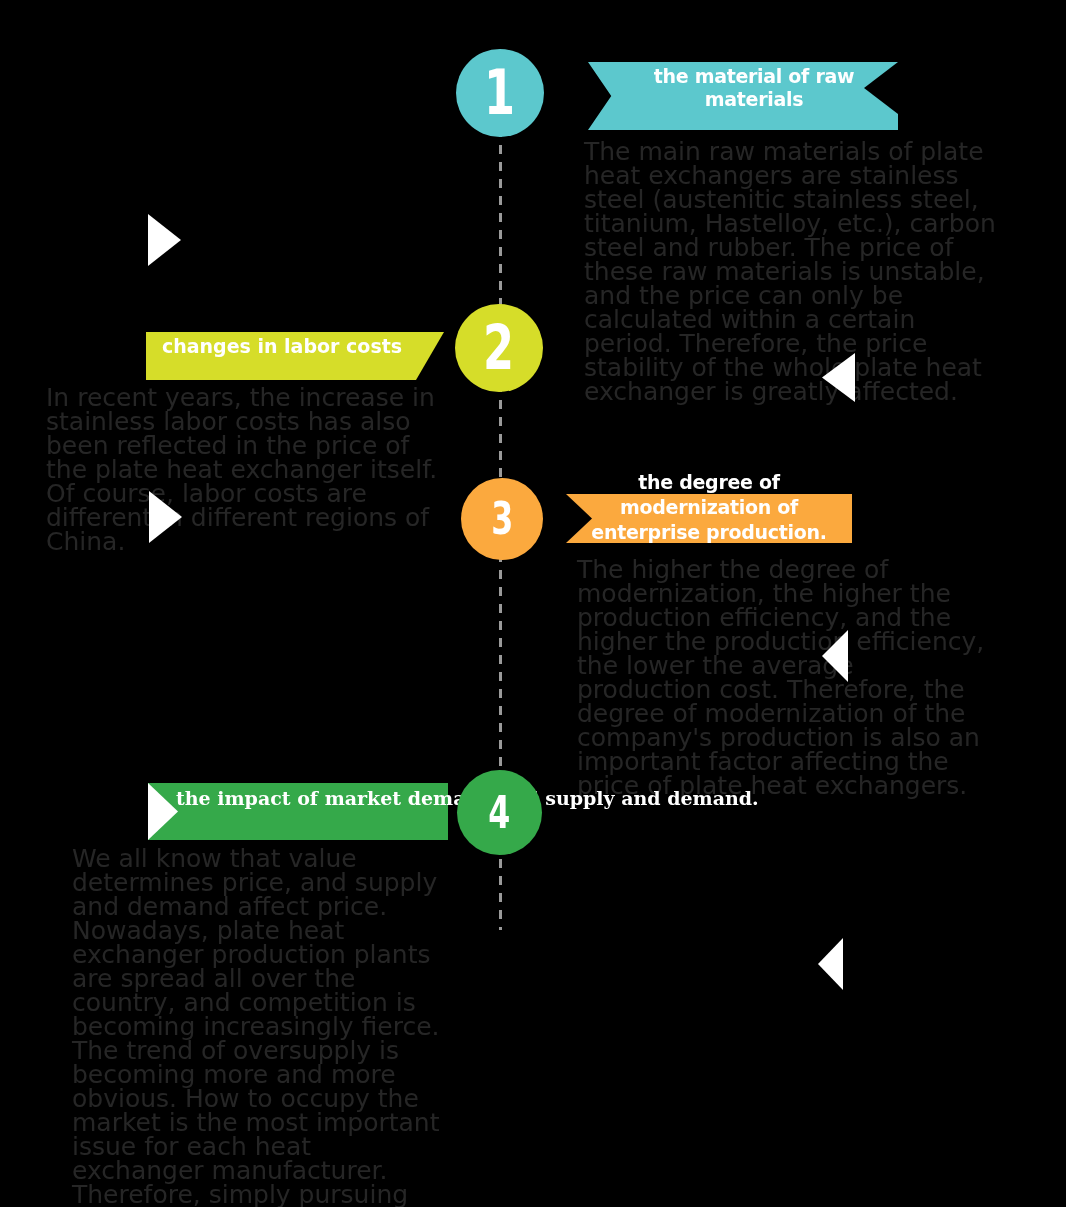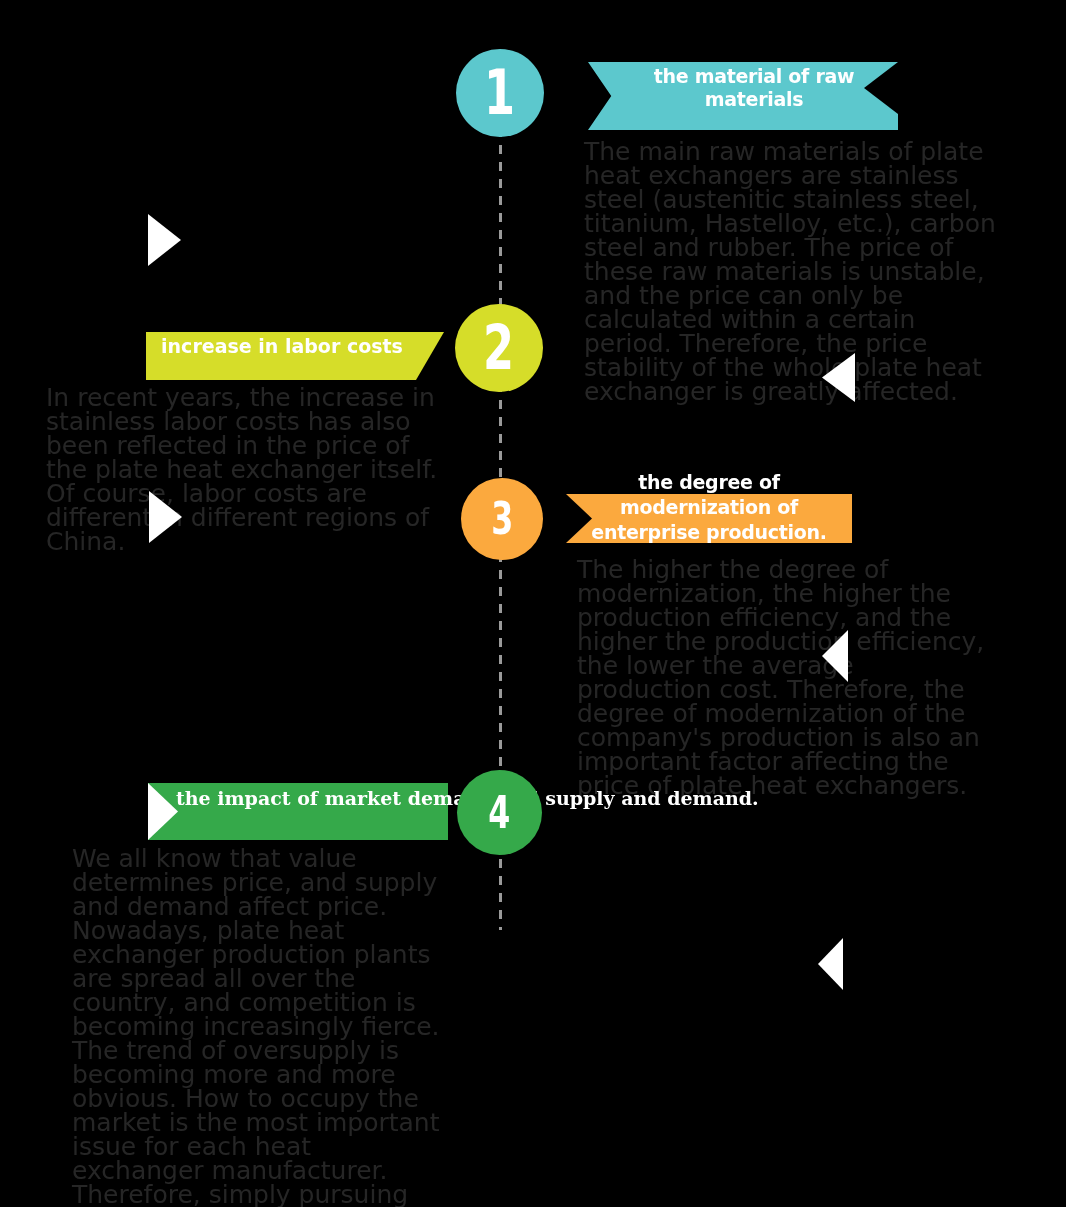--- a/index.html
+++ b/index.html
@@ -185,21 +185,21 @@
 <div class="banner right-side" id="banner1">
   <span class="btext">the material of raw materials</span>
   <span class="tail"></span>
 </div>
 <div class="para" id="para1">The main raw materials of plate heat exchangers are stainless steel (austenitic stainless steel, titanium, Hastelloy, etc.), carbon steel and rubber. The price of these raw materials is unstable, and the price can only be calculated within a certain period. Therefore, the price stability of the whole plate heat exchanger is greatly affected.</div>
 
 <div class="node" id="node2">
   <span>2</span>
 </div>
 <div class="banner" id="banner2">
-  <span class="btext">increase in labor costs</span>
+  <span class="btext">changes in labor costs</span>
   <span class="nose"></span>
 </div>
 <div class="para" id="para2">In recent years, the increase in stainless labor costs has also been reflected in the price of the plate heat exchanger itself. Of course, labor costs are different in different regions of China.</div>
 
 <div class="node" id="node3">
   <span>3</span>
 </div>
 <div class="banner right-side" id="banner3">
   <span class="btext">the degree of modernization of enterprise production.</span>
   <span class="notch"></span>

